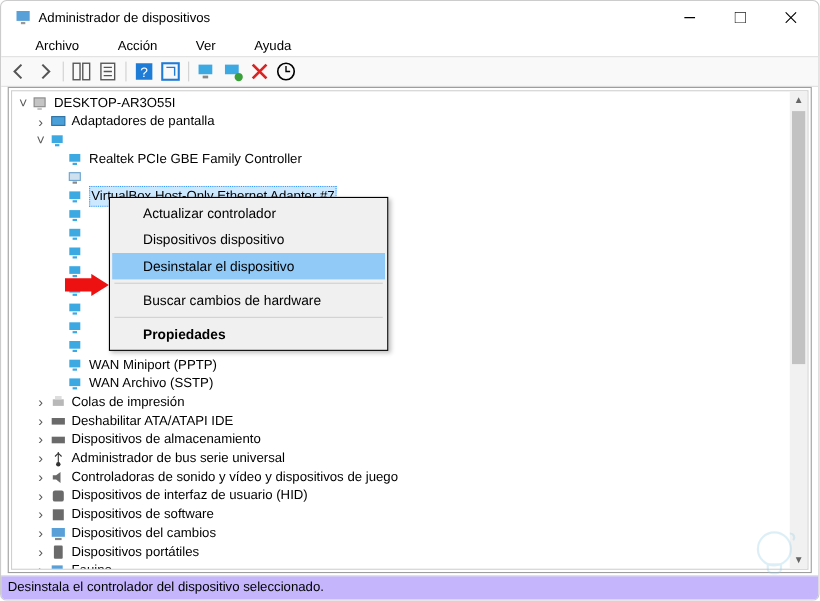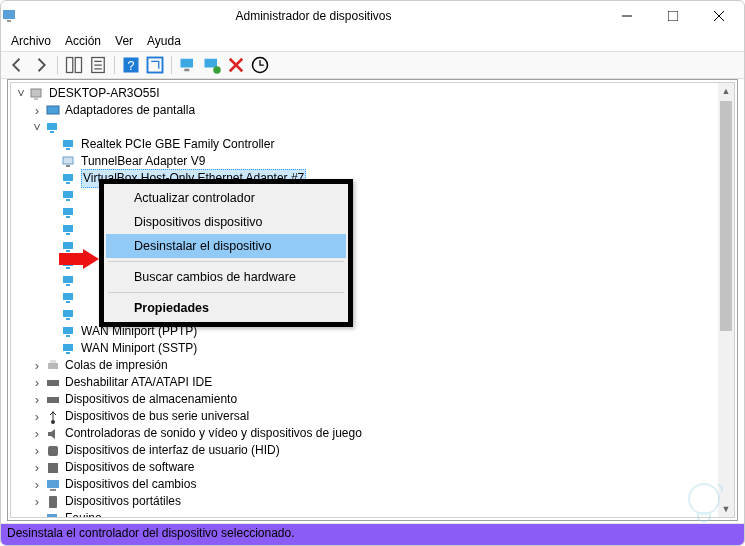--- a/index.html
+++ b/index.html
@@ -1,25 +1,25 @@
 <!DOCTYPE html>
 <html><head>
   <meta charset="utf-8">
   <style>
     * { box-sizing: border-box; margin: 0; padding: 0; font-family: "Segoe UI", Tahoma, sans-serif; }
     body { background: #fff; width: 745px; height: 546px; overflow: hidden; position: relative; border: 1px solid #ccc; border-radius: 6px; }
 
-    .titlebar { display: flex; align-items: center; height: 30px; padding: 0 2px 0 0; text-align: center; }
+    .titlebar { display: flex; align-items: center; height: 30px; padding: 0 2px 0 12px; }
     .titlebar .icon-slot { width: 16px; height: 16px; margin-right: 6px; }
     .titlebar .title { font-size: 12px; flex: 1; }
     .titlebar .win-btn { width: 46px; height: 30px; display: flex; align-items: center; justify-content: center; color: #000; }
     .titlebar .win-btn svg { width: 10px; height: 10px; }
 
     .menubar { display: flex; gap: 2px; padding: 0 4px; height: 20px; align-items: center; font-size: 12px; }
-    .menubar span { padding: 1px 6px; }
+    .menubar span { padding: 1px 6px; margin-left: 21px; }
 
     .toolbar {
       display: flex; align-items: center; gap: 4px; height: 28px;
       padding: 0 6px; border-top: 1px solid #e0e0e0; border-bottom: 1px solid #e0e0e0;
       background: #f9f9f9;
     }
     .toolbar .tb-btn { width: 20px; height: 20px; display: flex; align-items: center; justify-content: center; }
     .toolbar .sep { width: 1px; height: 18px; background: #d0d0d0; margin: 0 2px; }
 
     .content-frame { position: absolute; left: 6px; right: 6px; top: 78px; bottom: 24px; border: 1px solid #9e9e9e; background: #fff; }
@@ -30,25 +30,25 @@
     .scrollbar .thumb { position: absolute; left: 2px; right: 2px; top: 18px; height: 230px; background: #c2c2c2; }
     .scrollbar .arr { position: absolute; left: 0; right: 0; height: 16px; display:flex; align-items:center; justify-content:center; color:#666; font-size:9px; }
     .scrollbar .up { top: 0; }
     .scrollbar .down { bottom: 0; }
 
     .row { display: flex; align-items: center; height: 17px; white-space: nowrap; }
     .row .toggler { width: 16px; text-align: center; color: #5a5a5a; font-size: 13px; line-height: 1; }
     .row .dev-icon { width: 16px; height: 16px; margin-right: 4px; display: inline-flex; align-items:center; justify-content:center; }
     .row .label.selected { background: #cce8ff; border: 1px dotted #3399ff; padding: 0 1px; }
 
-    .statusbar { position: absolute; left: 0; right: 0; bottom: 0; height: 22px; font-size: 12px; padding: 2px 6px; border-top: 1px solid #e5e5e5; background: #8b5cf6; }
+    .statusbar { position: absolute; left: 0; right: 0; bottom: 0; height: 22px; font-size: 12px; padding: 2px 6px; border-top: 1px solid #e5e5e5; background: #c4b5fd; }
 
     .context-menu {
       position: absolute; left: 98px; top: 178px; width: 254px;
-      background: #f0f0f0; border: 5px solid #000000; box-shadow: 2px 2px 4px rgba(0,0,0,.25);
+      background: #f0f0f0; border: 1px solid #000000; box-shadow: 2px 2px 4px rgba(0,0,0,.25);
       font-size: 12.5px; padding: 2px;
     }
     .context-menu .citem { padding: 5px 10px 5px 28px; }
     .context-menu .citem.hl { background: #91c9f7; }
     .context-menu .csep { height: 1px; background: #d0d0d0; margin: 3px 2px; }
     .context-menu .citem.bold { font-weight: bold; }
 
     .arrow-pointer { position: absolute; left: 58px; top: 248px; width: 40px; height: 20px; }
 
     .watermark { position: absolute; right: 14px; bottom: 16px; width: 52px; height: 52px; opacity: .35; }
@@ -201,21 +201,20 @@
         <span class="label">Realtek PCIe GBE Family Controller</span>
       </div>
 
       <div class="row" style="padding-left:50px">
         <span class="dev-icon">
             <svg viewBox="0 0 16 16">
               <rect x="2" y="3" width="10" height="7" fill="#cfe0ee" stroke="#6aa0cc"></rect>
               <rect x="5" y="11" width="4" height="2" fill="#888"></rect>
             </svg>
           </span>
-        <span class="label">TunnelBear Adapter V9</span>
       </div>
 
       <div class="row" style="padding-left:50px">
         <span class="dev-icon ico-net">
             <svg viewBox="0 0 16 16">
               <rect x="2" y="3" width="10" height="7"></rect>
               <rect x="5" y="11" width="4" height="2" fill="#888"></rect>
             </svg>
           </span>
         <span class="label selected">VirtualBox Host-Only Ethernet Adapter #7</span>
@@ -304,21 +303,21 @@
         <span class="label">WAN Miniport (PPTP)</span>
       </div>
 
       <div class="row" style="padding-left:50px">
         <span class="dev-icon ico-net">
             <svg viewBox="0 0 16 16">
               <rect x="2" y="3" width="10" height="7"></rect>
               <rect x="5" y="11" width="4" height="2" fill="#888"></rect>
             </svg>
           </span>
-        <span class="label">WAN Miniport (SSTP)</span>
+        <span class="label">WAN Archivo (SSTP)</span>
       </div>
 
       <div class="row" style="padding-left:18px">
         <span class="toggler">›</span>
         <span class="dev-icon">
             <svg viewBox="0 0 16 16">
               <rect x="3" y="5" width="10" height="6" fill="#b8b8b8"></rect>
               <rect x="5" y="2" width="6" height="3" fill="#ddd"></rect>
             </svg>
           </span>
@@ -346,21 +345,21 @@
       </div>
 
       <div class="row" style="padding-left:18px">
         <span class="toggler">›</span>
         <span class="dev-icon">
             <svg viewBox="0 0 16 16">
               <path d="M8 2v10M5 6l3-3 3 3" stroke="#333" fill="none"></path>
               <circle cx="8" cy="13" r="2" fill="#333"></circle>
             </svg>
           </span>
-        <span class="label">Dispositivos de bus serie universal</span>
+        <span class="label">Administrador de bus serie universal</span>
       </div>
 
       <div class="row" style="padding-left:18px">
         <span class="toggler">›</span>
         <span class="dev-icon">
             <svg viewBox="0 0 16 16">
               <path d="M3 6h3l4-3v10l-4-3H3z" fill="#6a6a6a"></path>
             </svg>
           </span>
         <span class="label">Controladoras de sonido y vídeo y dispositivos de juego</span>

